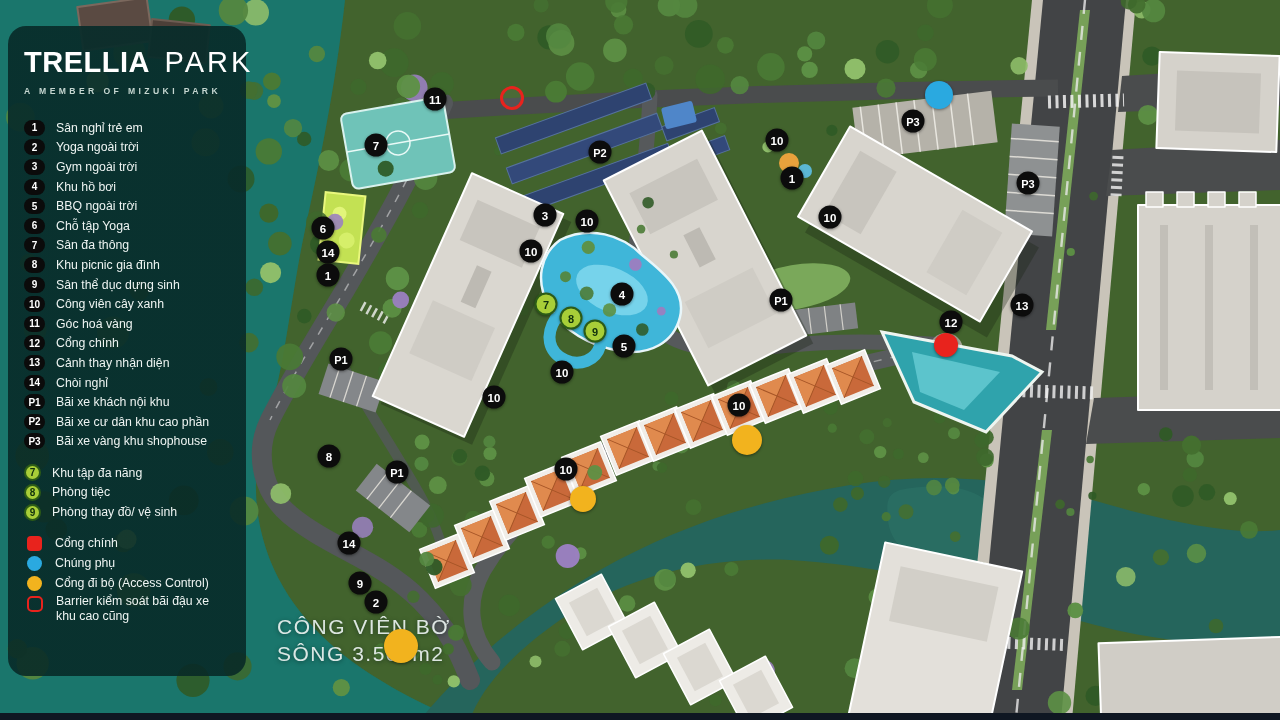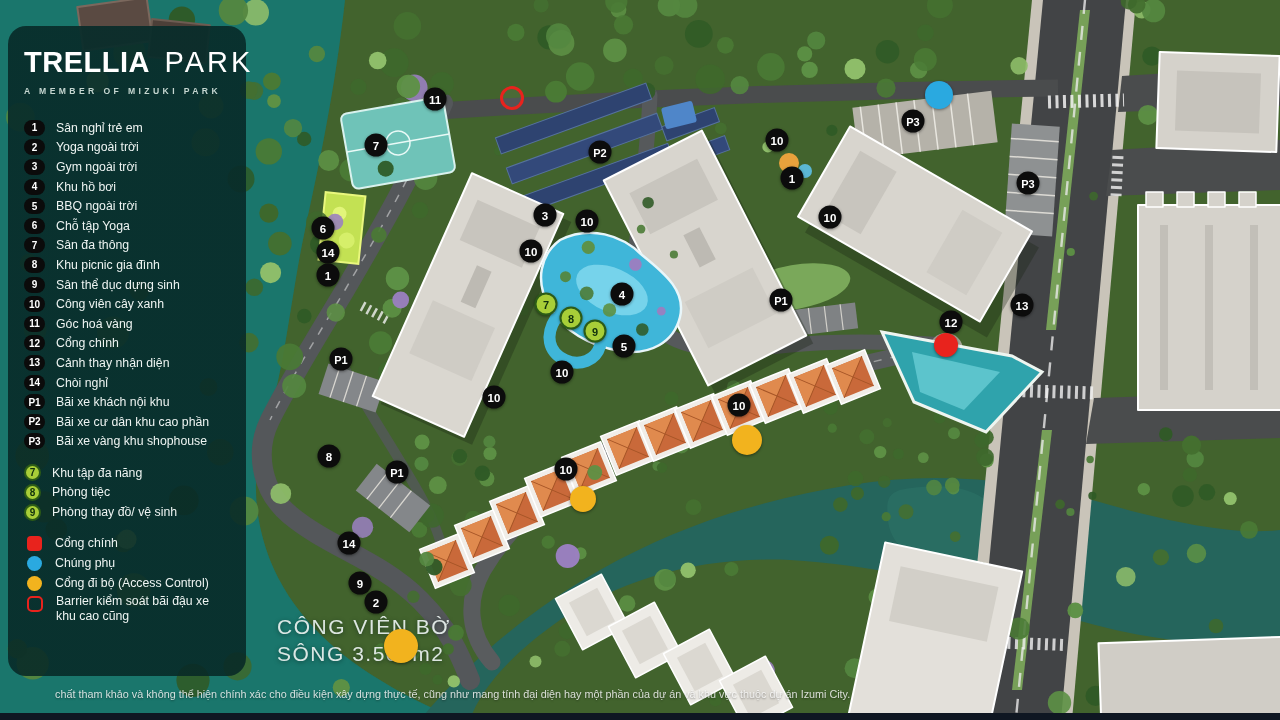--- a/index.html
+++ b/index.html
@@ -764,17 +764,16 @@
           <span class="gate-sym gate-barrier"></span>
           <span class="lg-label">
             <div>Barrier kiểm soát bãi đậu xe</div>
             <div>khu cao cũng</div>
           </span>
         </div>
       </div>
   </aside>
 
   <footer class="disclaimer">
-    <div>chất tham khảo và không thể hiện chính xác cho điều kiện xây dựng thực tế, cũng như mang tính đại diện hay một phần của dự án và khu vực thuộc dự án Izumi City.</div>
   </footer>
 
   <div class="bottom-bar"></div>
 </div>
 
 </body></html>

